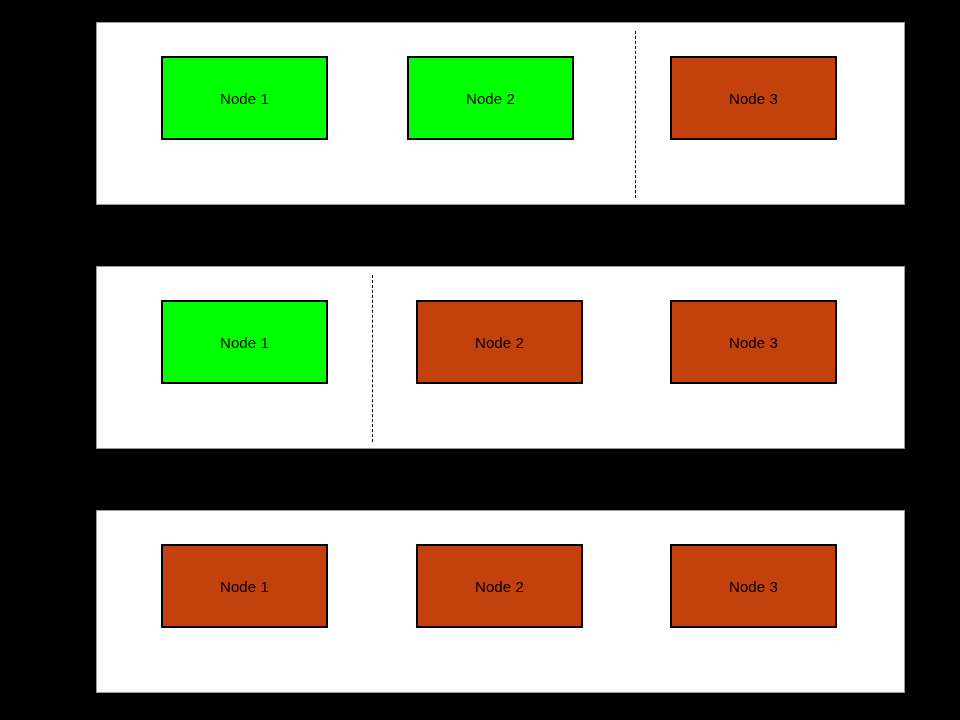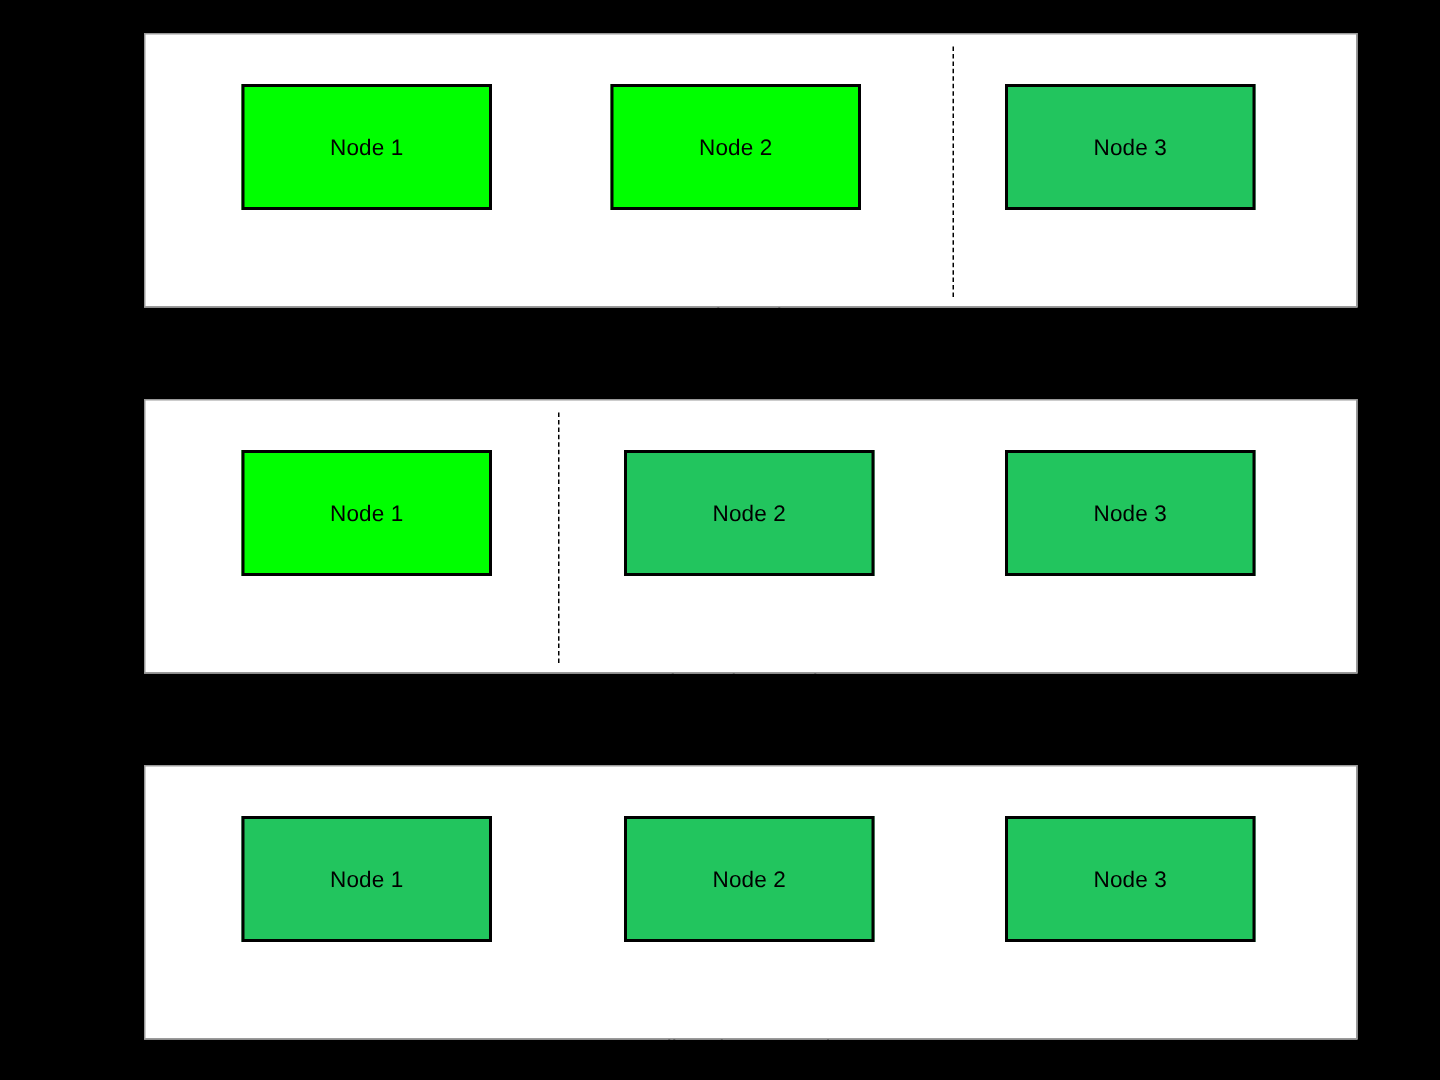--- a/index.html
+++ b/index.html
@@ -42,21 +42,21 @@
   .node-box .node-label {
     font-family: "Liberation Sans", sans-serif;
     font-size: 15px;
     color: #000000;
     line-height: 1;
     letter-spacing: 0.1px;
     user-select: none;
   }
 
   .node-up   { background: #00ff00; }
-  .node-down { background: #22c55e; }
+  .node-down { background: #c2410c; }
 
   .divider {
     position: absolute;
     width: 0;
     border-left: 1px dashed #000000;
   }
 
   .caption {
     position: absolute;
     font-family: "Liberation Sans", sans-serif;

